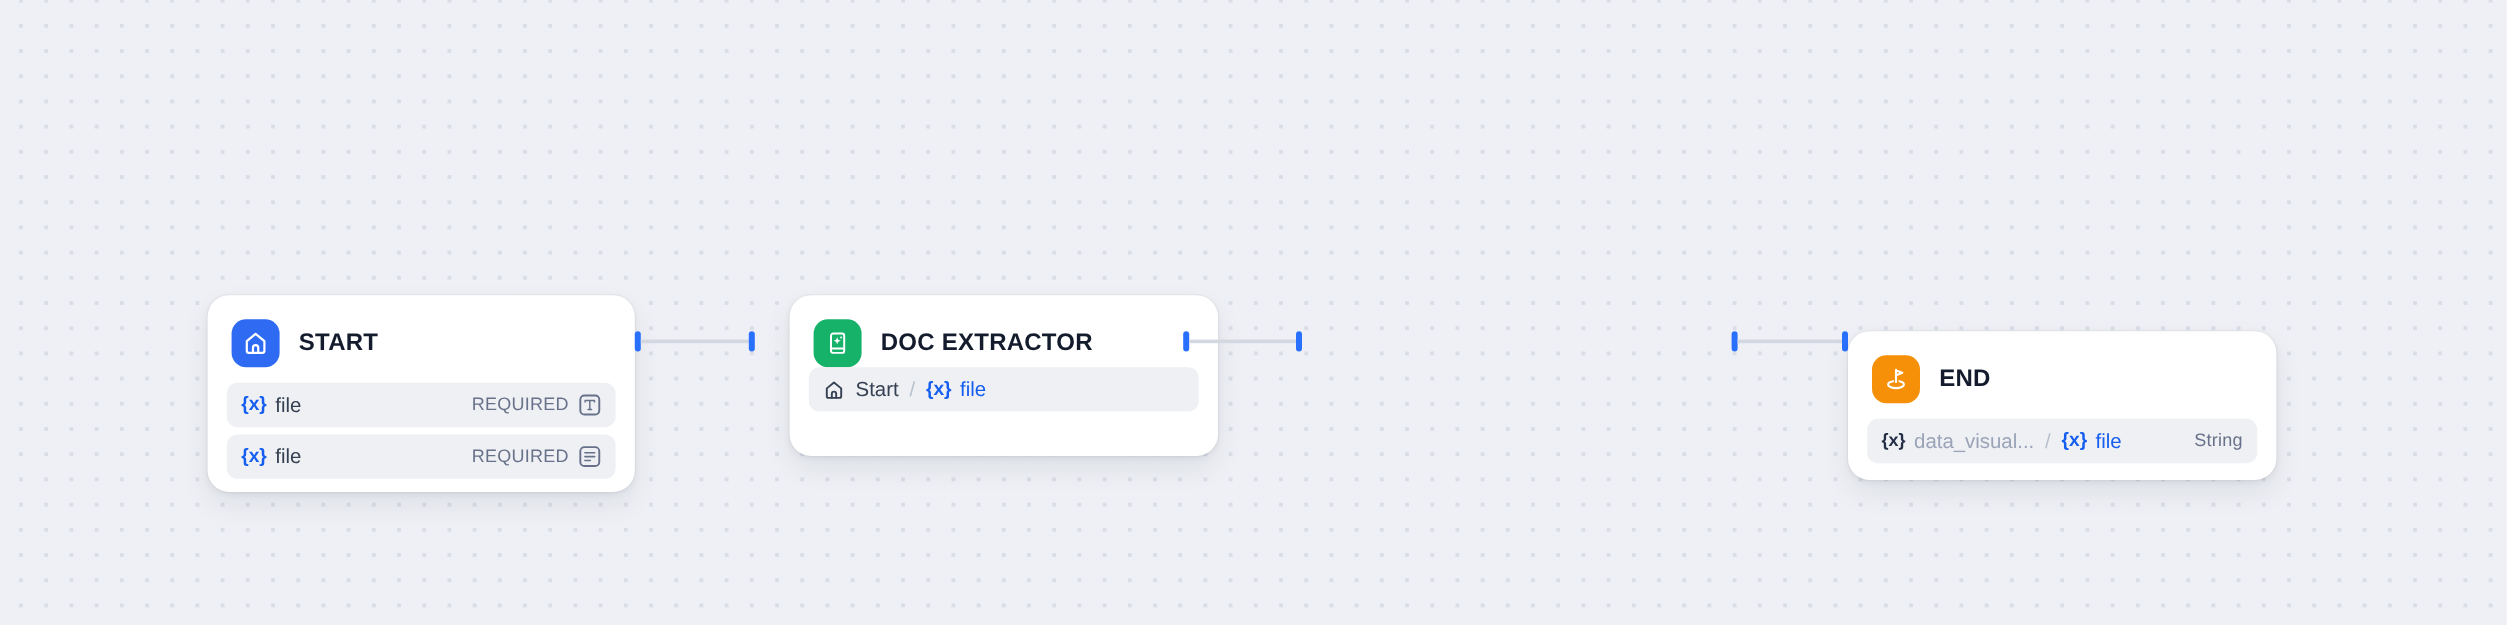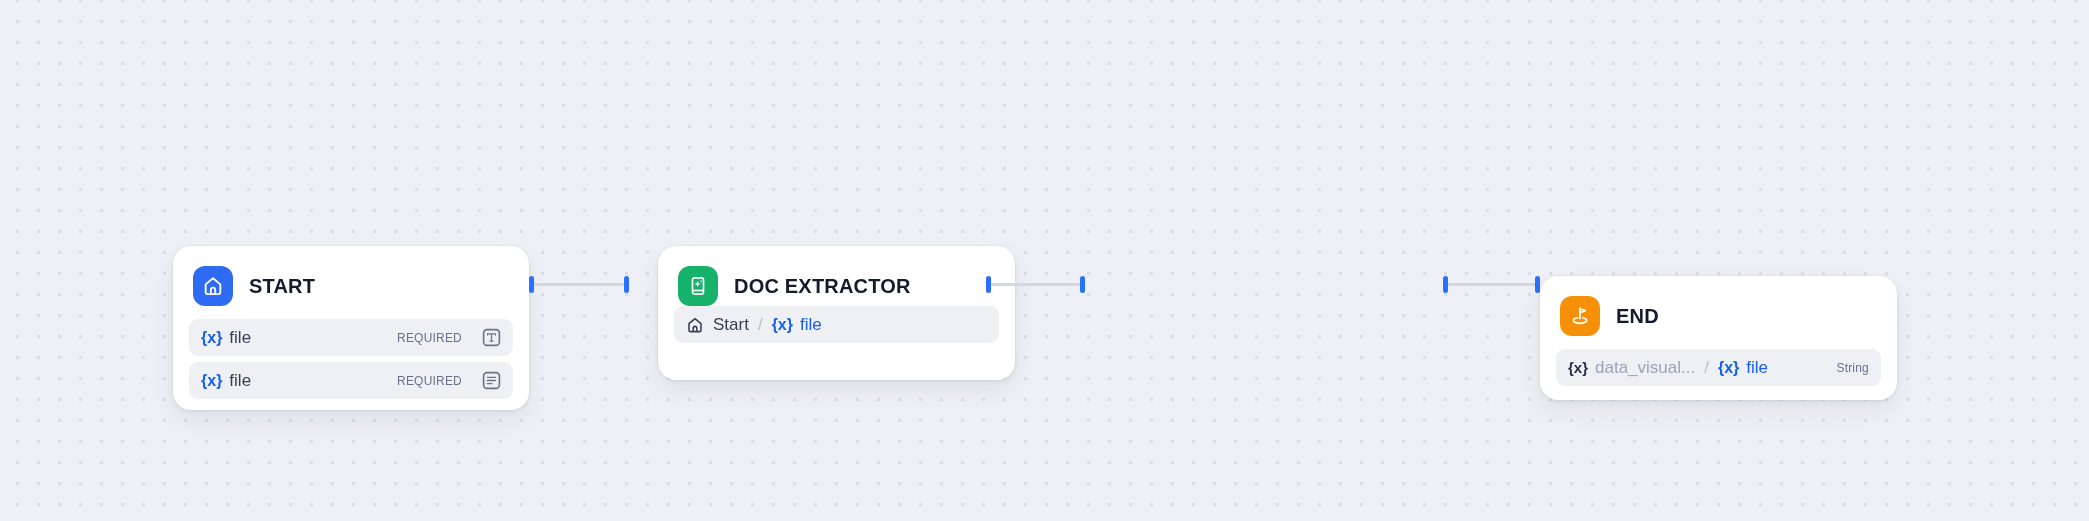--- a/index.html
+++ b/index.html
@@ -49,21 +49,21 @@
     height:37px;background:#eef0f4;border-radius:9px;
     display:flex;align-items:center;padding:0 12px;box-sizing:border-box;
     font-size:17px;color:#354052;gap:7px;white-space:nowrap;
   }
   .vx{color:#155eef;font-weight:700;font-size:16px;}
   .vx-dark{color:#242f45;font-weight:700;font-size:15px;}
   .var-name{color:#354052;}
   .var-name-muted{color:#9aa3b7;text-align:right;}
   .sep{color:#b7c0cd;margin:0 2px;}
   .blue-ref{color:#155eef;}
-  .row-right{margin-left:auto;display:flex;align-items:center;gap:20px;color:#68718a;font-size:12px;letter-spacing:.2px;}
+  .row-right{margin-left:auto;display:flex;align-items:center;gap:8px;color:#68718a;font-size:15px;letter-spacing:.2px;}
   .type-icon{width:19px;height:19px;color:#68718a;display:flex;}
   .type-icon svg{width:19px;height:19px;}
   .mini-home{width:18px;height:18px;color:#354052;display:flex;margin-right:2px;}
   .mini-home svg{width:18px;height:18px;}
 
   .edge{position:absolute;top:276px;height:17px;display:flex;align-items:center;}
   .edge-1{left:529px;width:100px;}
   .edge-2{left:986px;width:99px;}
   .edge-3{left:1443px;width:97px;}
   .handle{width:5px;height:17px;border-radius:3px;background:#2970ff;flex:none;}

